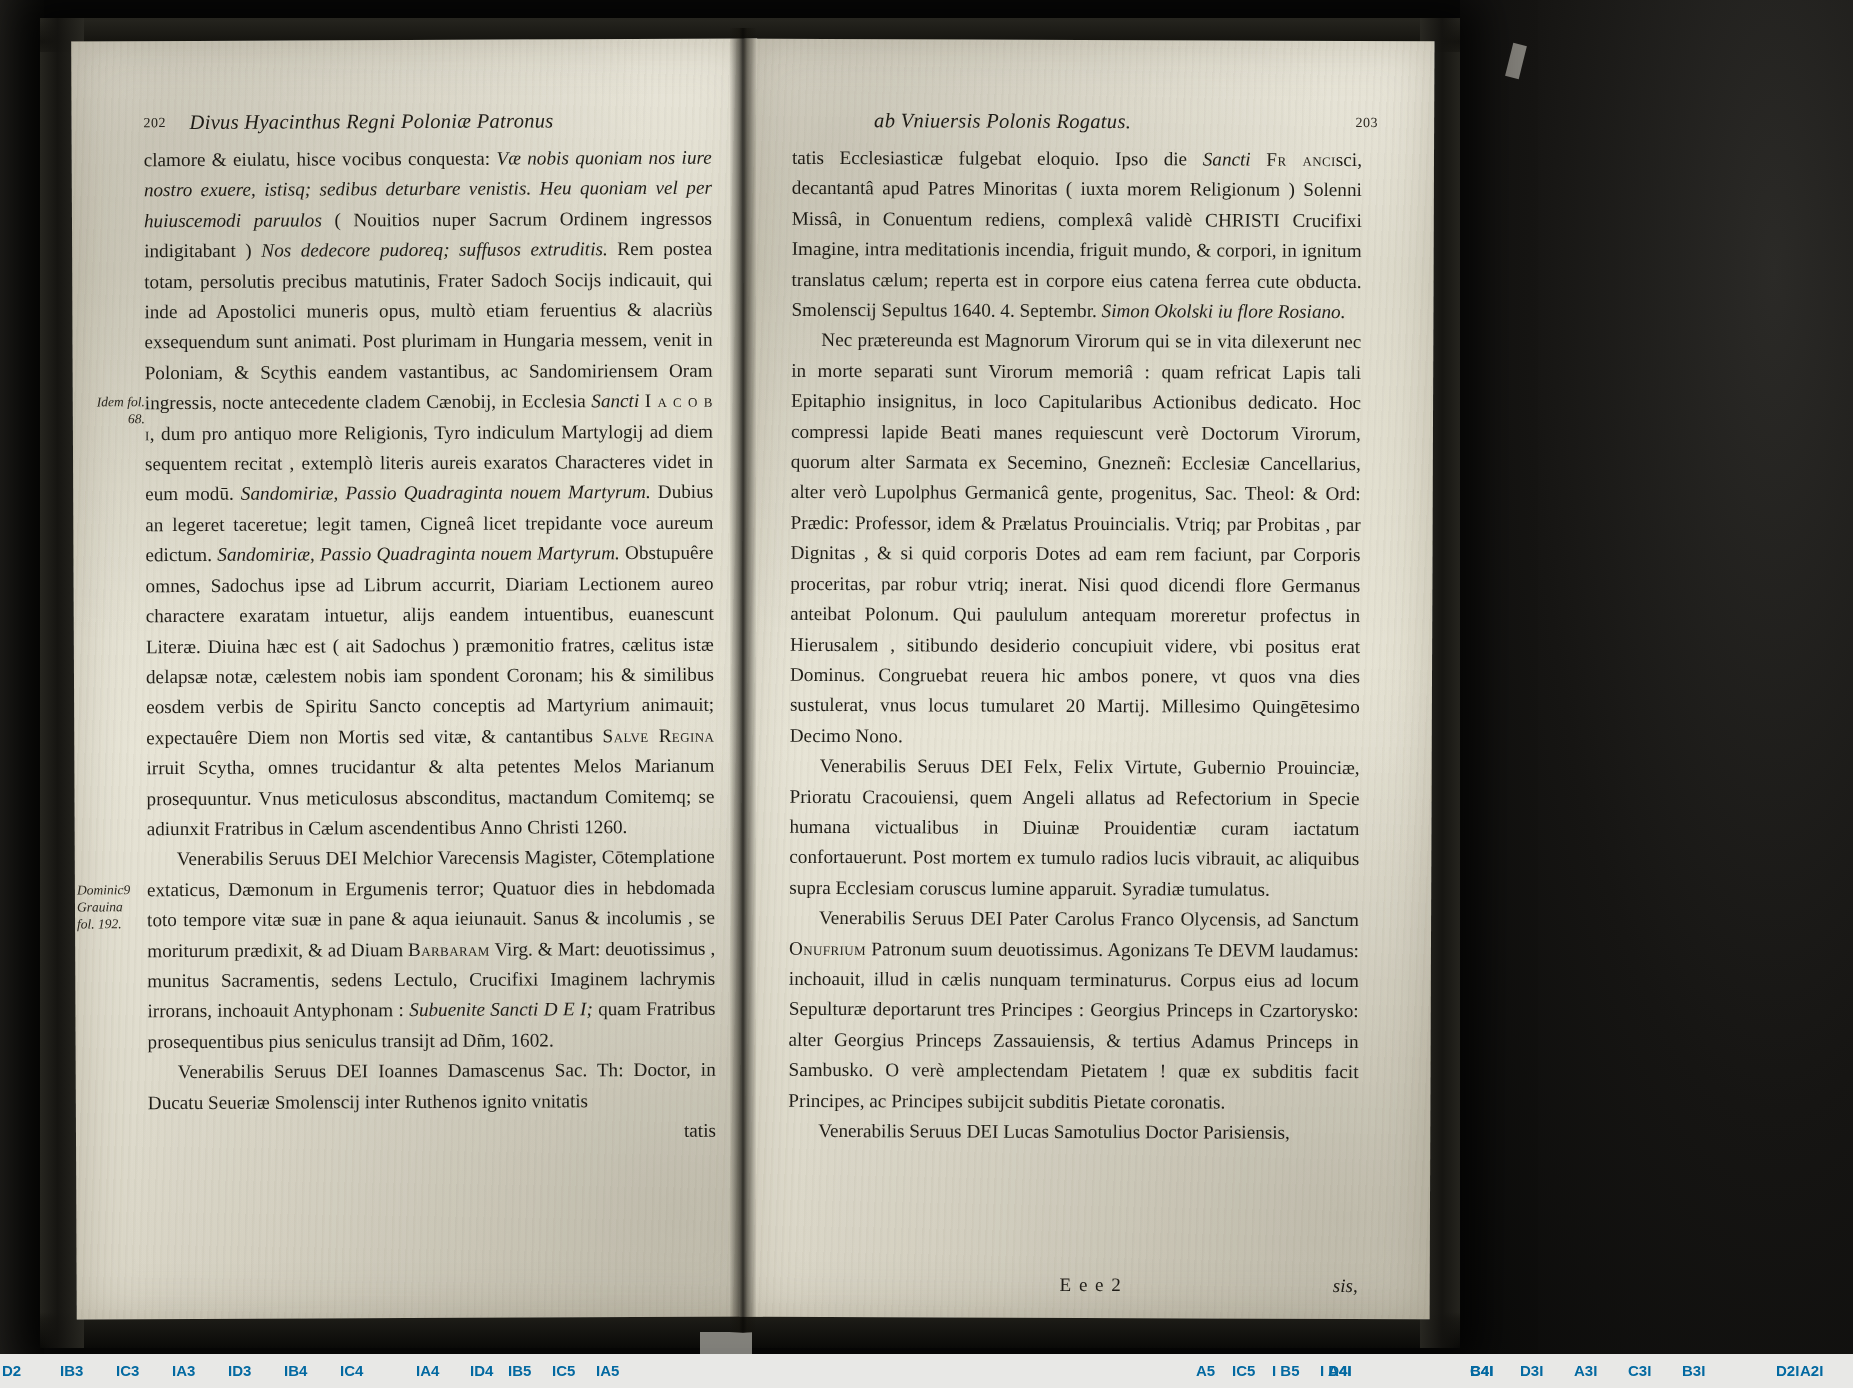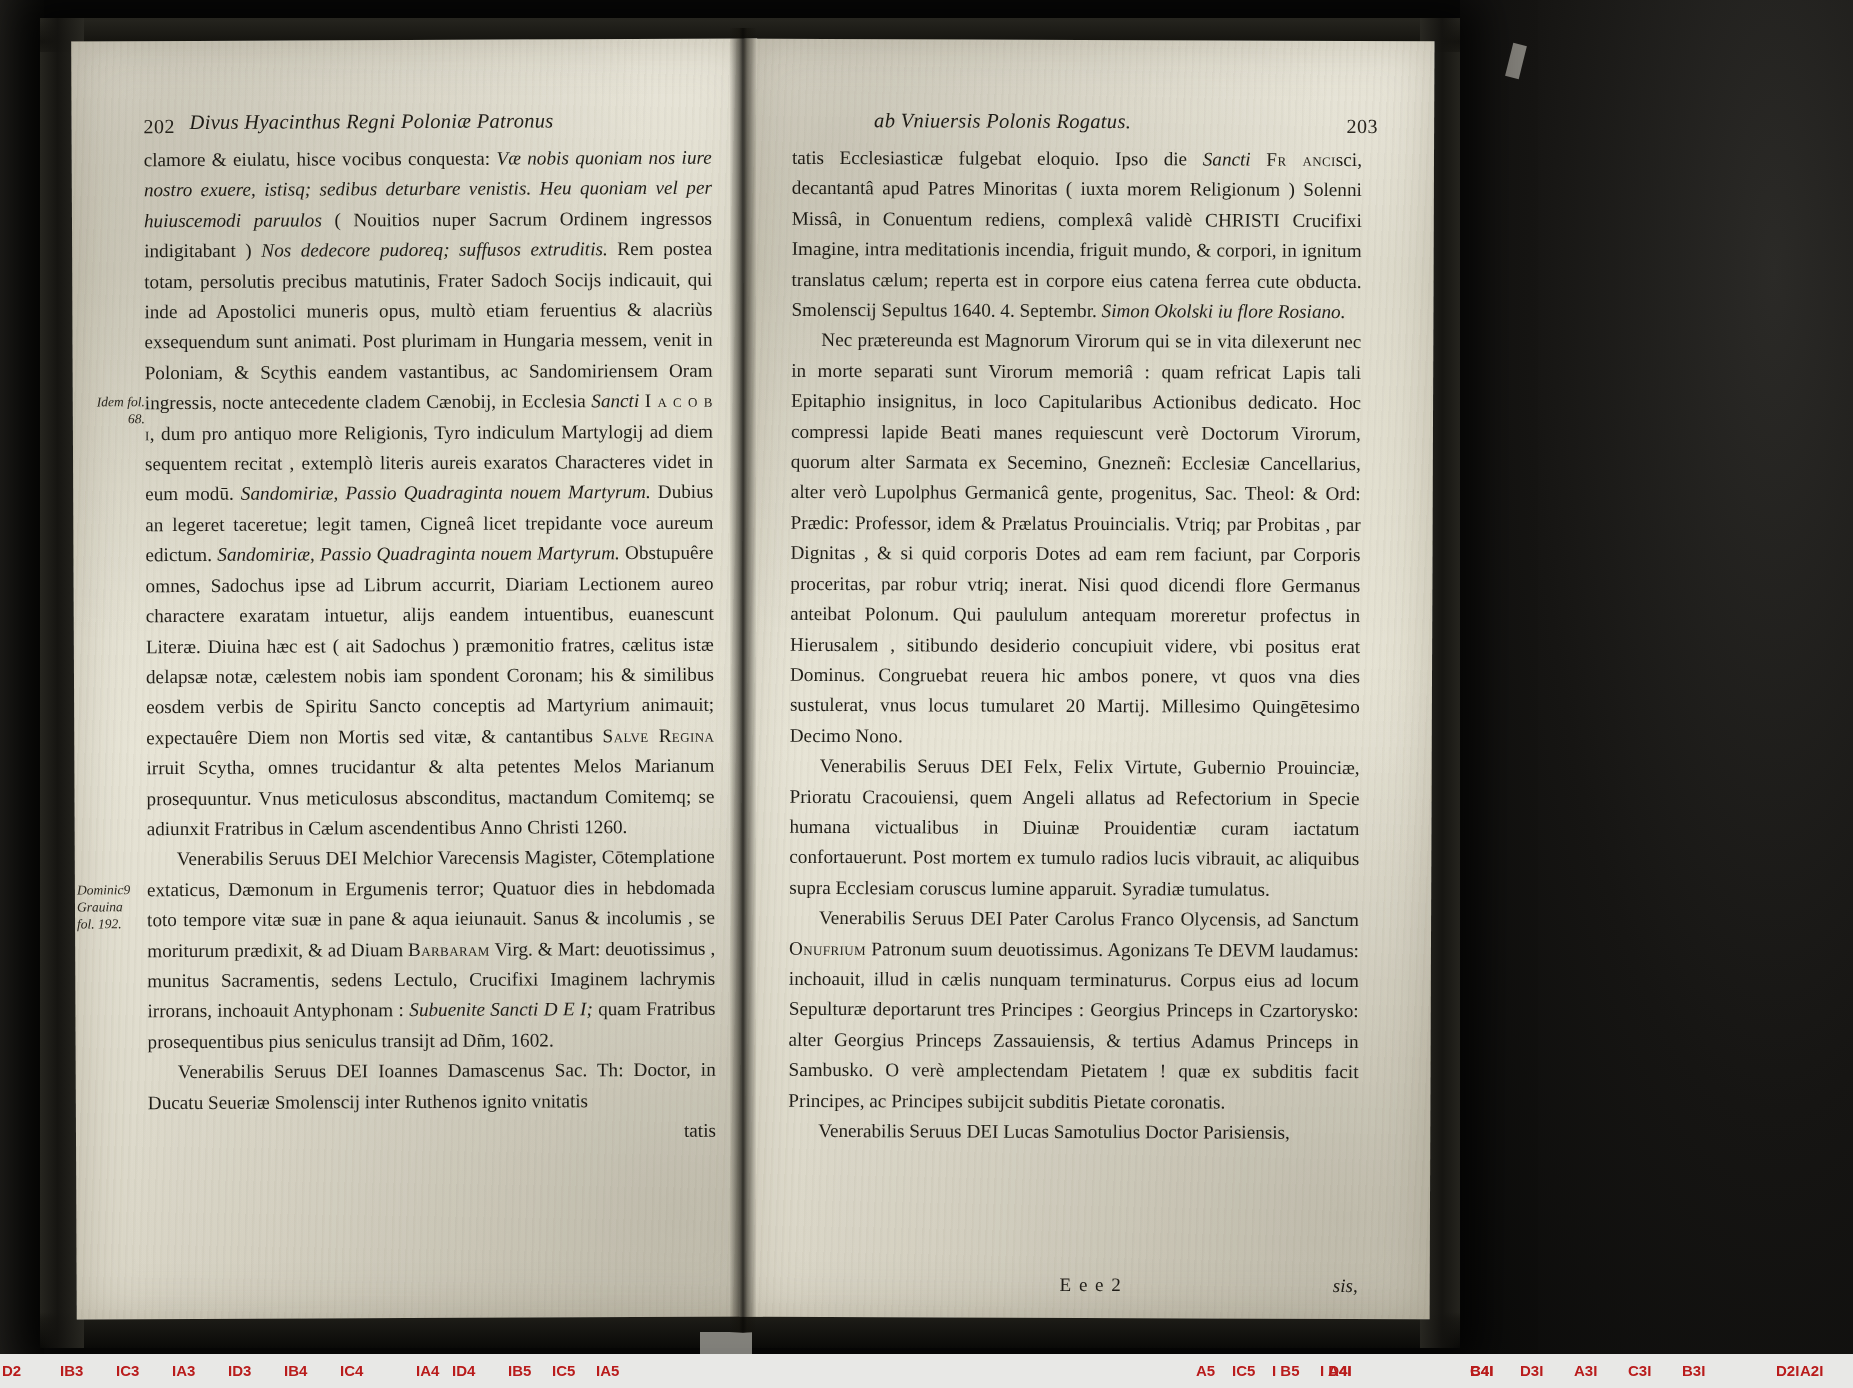--- a/index.html
+++ b/index.html
@@ -121,21 +121,21 @@
     height: 1190px;
   }
   .running-head {
     position: relative;
     height: 30px;
     font-size: 19px;
     color: #23201a;
   }
   .folio {
     position: absolute;
-    font-size: 20px;
+    font-size: 14px;
     letter-spacing: .5px;
     color: #2a261f;
   }
   .head-title {
     font-style: italic;
     font-size: 20.5px;
     letter-spacing: .3px;
     color: #23201a;
     white-space: nowrap;
   }
@@ -179,21 +179,21 @@
   }
   .sig .mid { position: absolute; left: 50%; transform: translateX(-40%); letter-spacing: 1.5px;}
   .sig .end { position: absolute; right: 72px; font-style: italic; }
 
   
   .bed-strip {
     position: absolute;
     left: 0; bottom: 0;
     width: 1853px; height: 34px;
     background: #e8e8e6;
-    color: #b91c1c;
+    color: #0369a1;
     font-family: "Liberation Sans", sans-serif;
     font-size: 15px;
     font-weight: bold;
   }
   .tick { position: absolute; top: 8px; white-space: nowrap; }
 
   .shelf-right {
     position: absolute;
     right: 0; top: 0;
     width: 393px; height: 1354px;
@@ -291,21 +291,21 @@
 
   <div class="bed-strip">
     <span class="tick" style="left:2px">D2</span>
     <span class="tick" style="left:60px">IB3</span>
     <span class="tick" style="left:116px">IC3</span>
     <span class="tick" style="left:172px">IA3</span>
     <span class="tick" style="left:228px">ID3</span>
     <span class="tick" style="left:284px">IB4</span>
     <span class="tick" style="left:340px">IC4</span>
     <span class="tick" style="left:416px">IA4</span>
-    <span class="tick" style="left:452px">ID4</span>
+    <span class="tick" style="left:470px">ID4</span>
     <span class="tick" style="left:508px">IB5</span>
     <span class="tick" style="left:552px">IC5</span>
     <span class="tick" style="left:596px">IA5</span>
 
     <span class="tick" style="left:1196px">A5</span>
     <span class="tick" style="left:1232px">IC5</span>
     <span class="tick" style="left:1272px">I B5</span>
     <span class="tick" style="left:1320px">I D4I</span>
     <span class="tick" style="left:1328px">A4I</span>
     <span class="tick" style="left:1470px">C4I</span>

